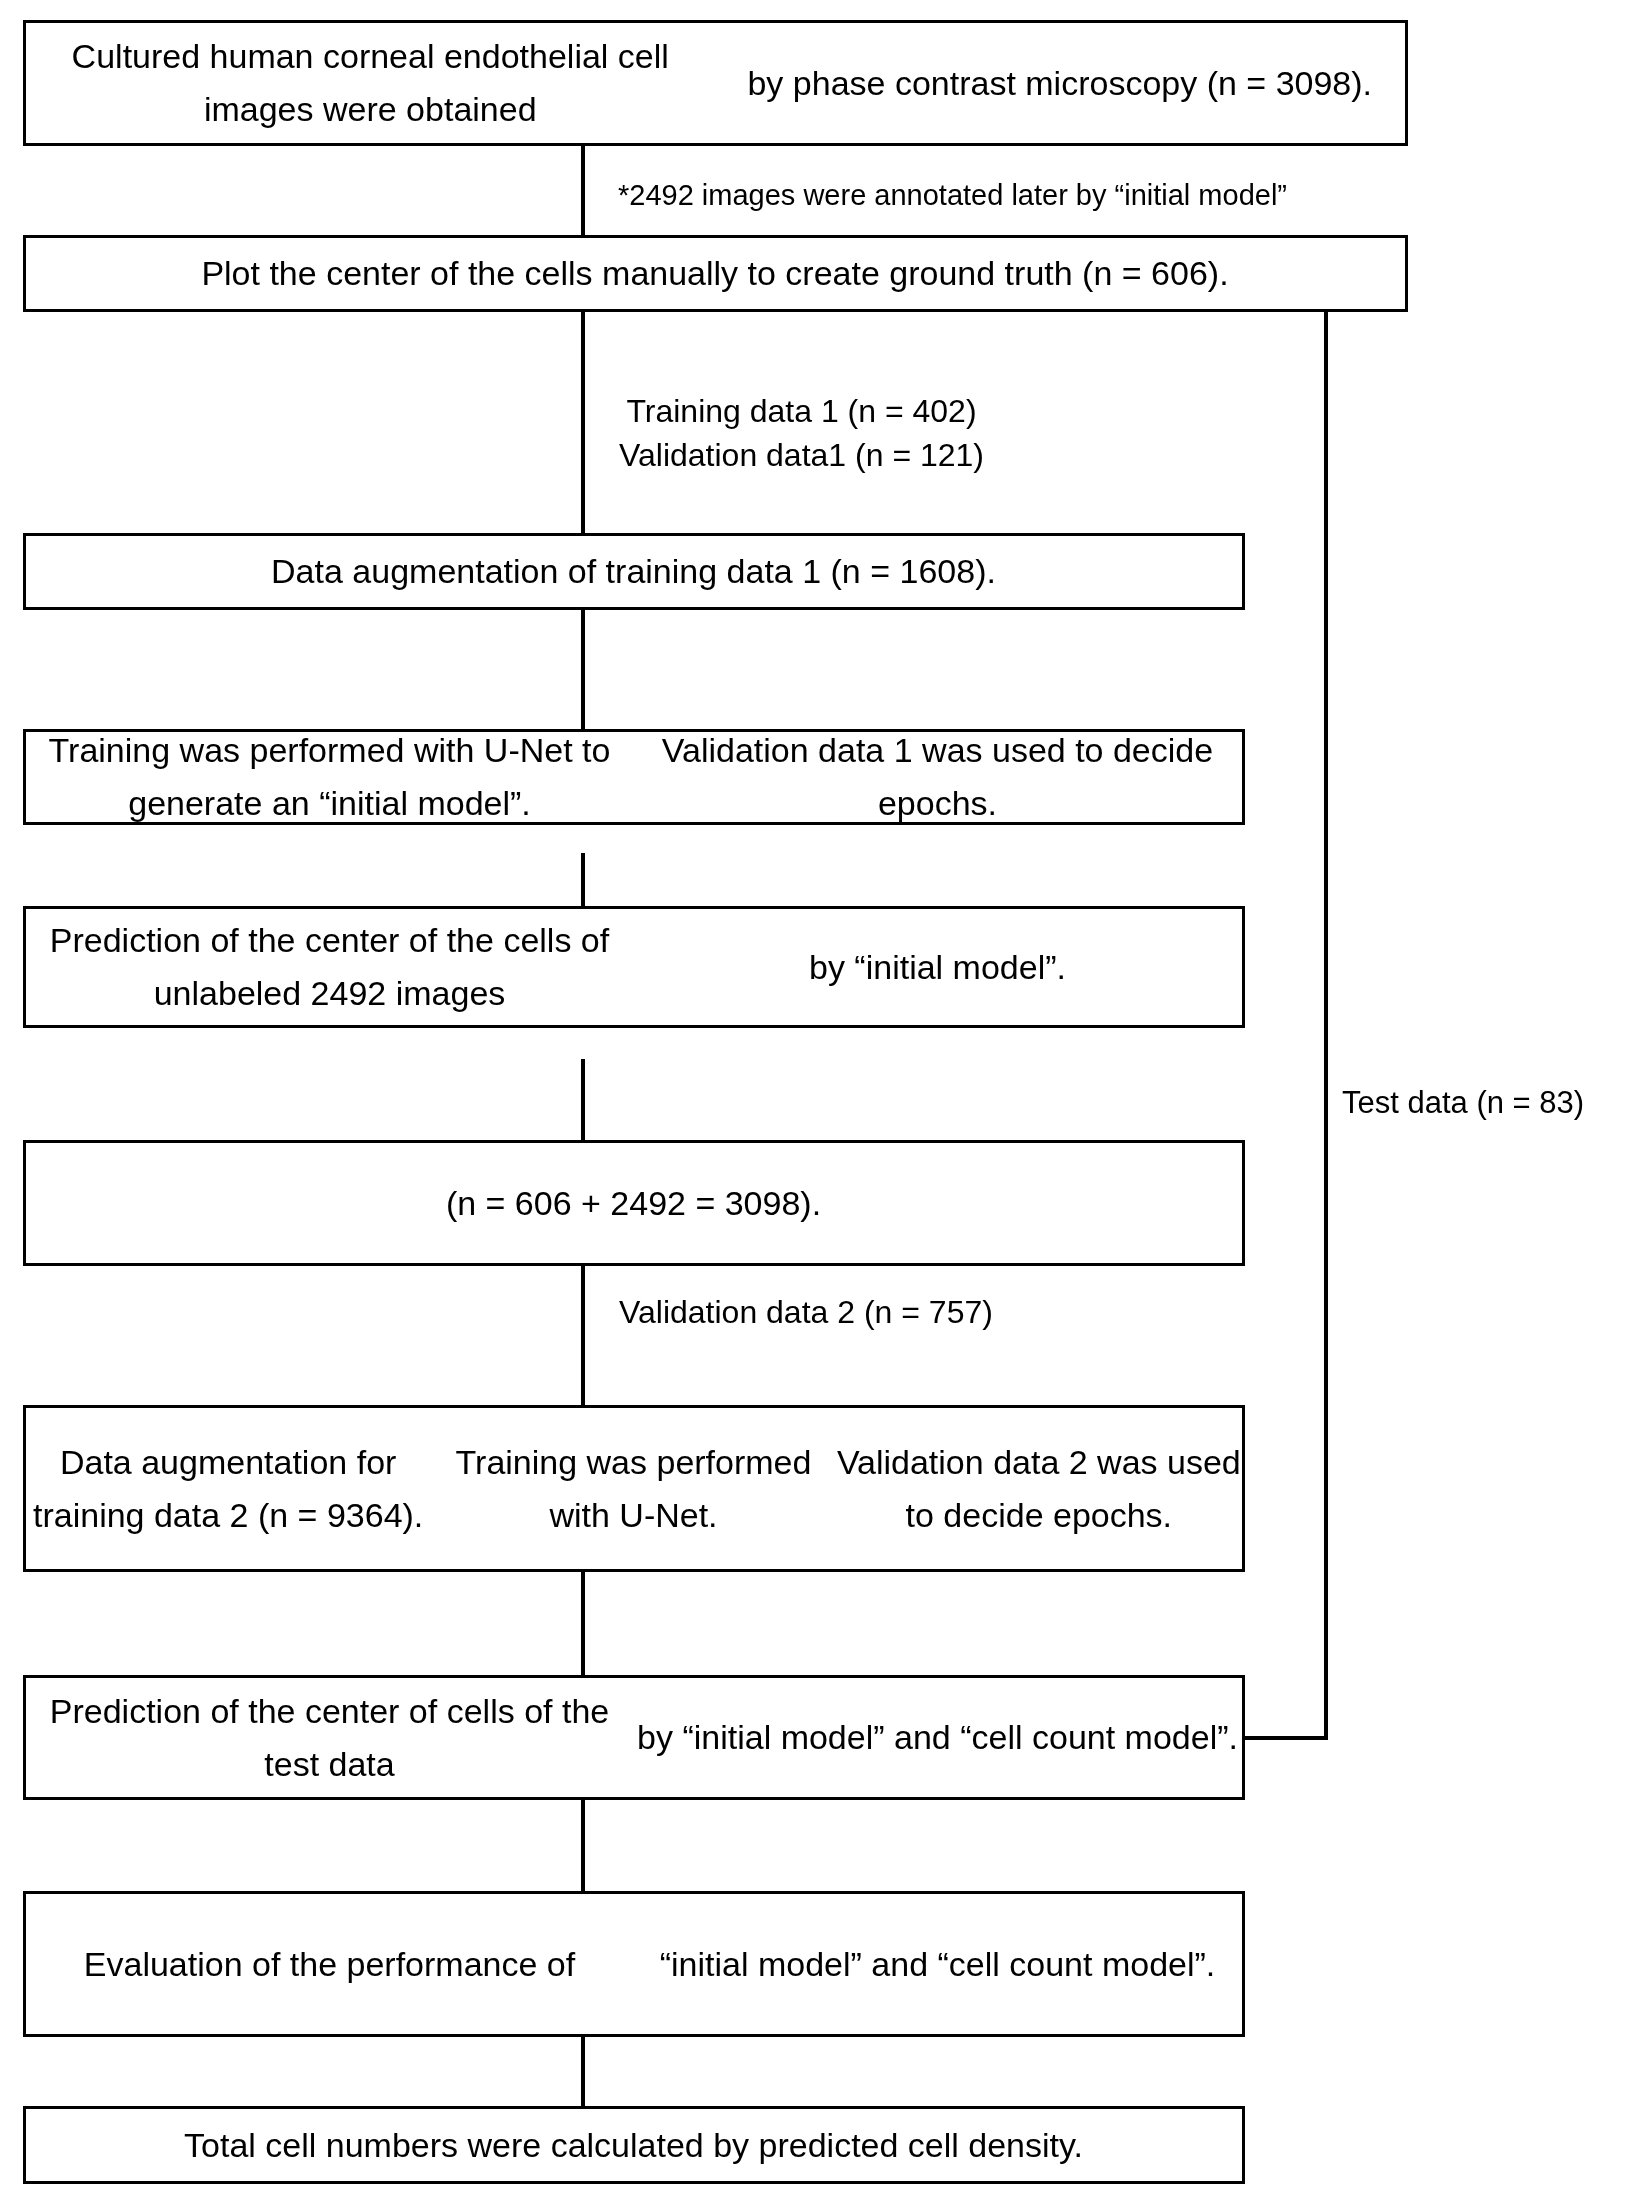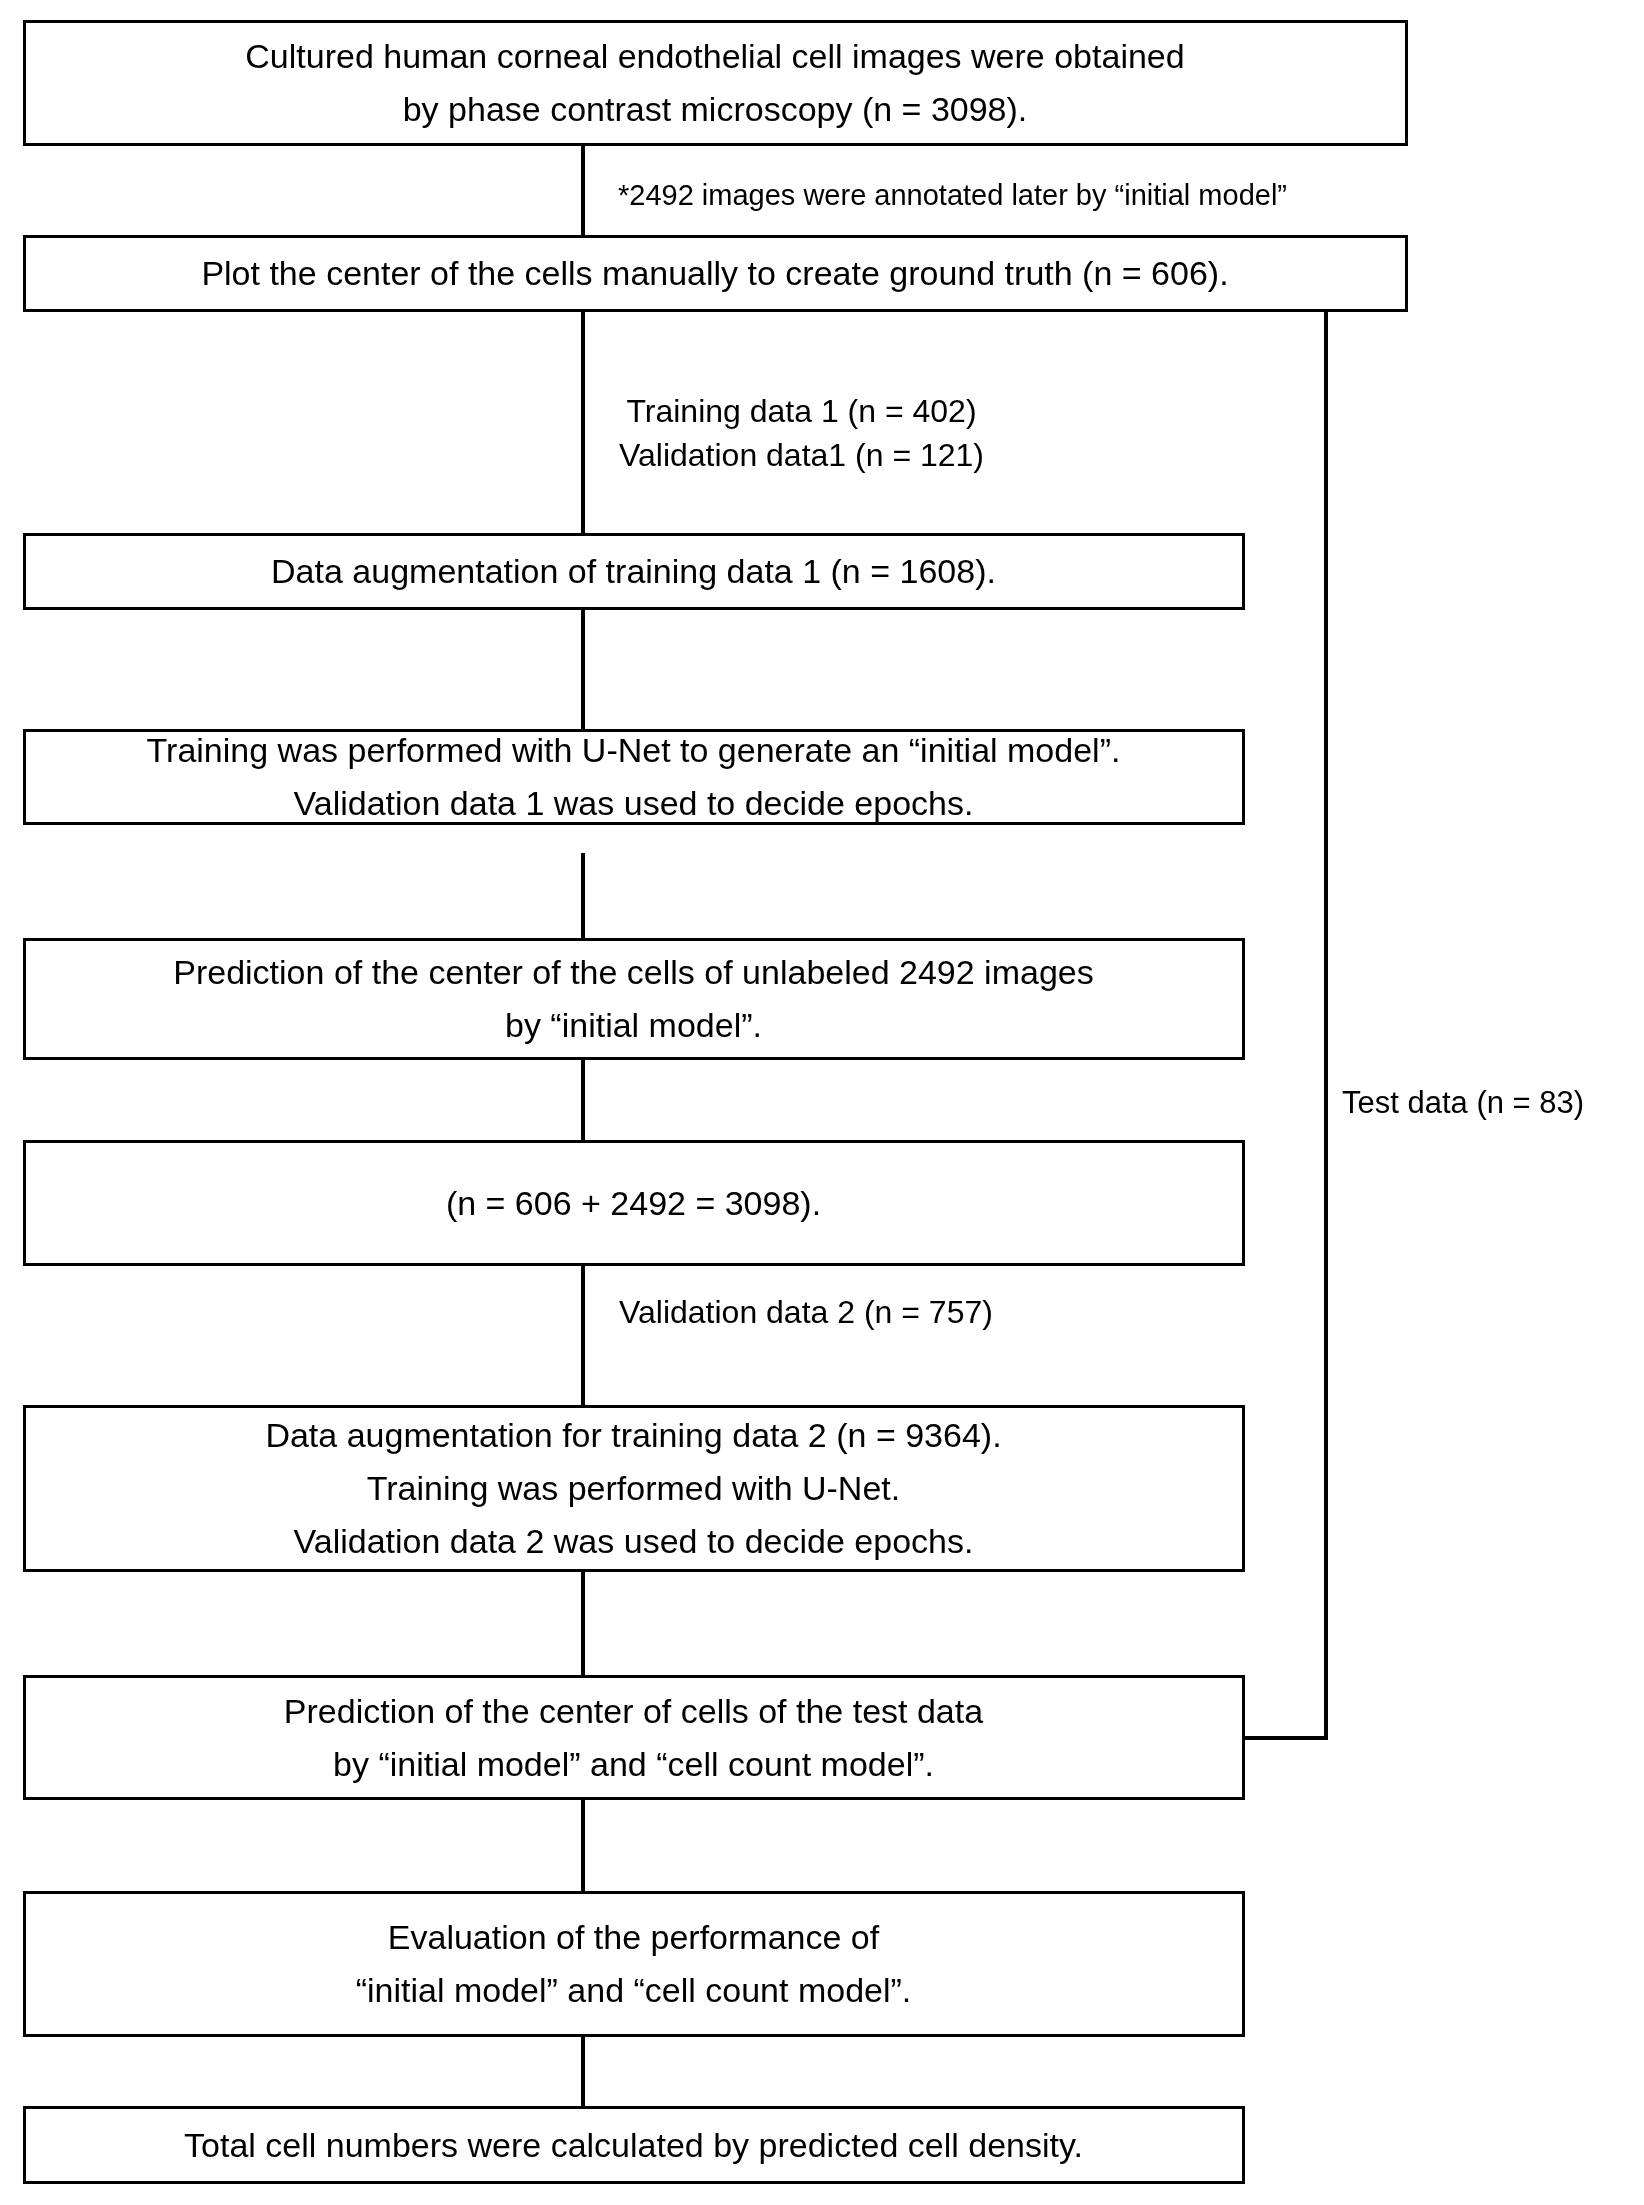--- a/index.html
+++ b/index.html
@@ -13,21 +13,21 @@
     position: relative;
     font-family: "Liberation Sans", "DejaVu Sans", sans-serif;
     color: #000000;
   }
   .box {
     position: absolute;
     box-sizing: border-box;
     border: 3.6px solid #000000;
     background: #ffffff;
     display: flex;
-    flex-direction: column;
+    flex-direction: row;
     align-items: center;
     justify-content: center;
     text-align: center;
     font-size: 34px;
     line-height: 53px;
     z-index: 2;
   }
   .box .line { width: 100%; }
   .vline, .hline {
     position: absolute;
@@ -83,21 +83,21 @@
 
 <div class="vline" style="left:581px; top:610px; width:3.6px; height:119px"></div>
 
 <div class="box" style="left:22.5px; top:729px; width:1222px; height:96px">
   <div class="line">Training was performed with U-Net to generate an “initial model”.</div>
   <div class="line">Validation data 1 was used to decide epochs.</div>
 </div>
 
 <div class="vline" style="left:581px; top:853px; width:3.6px; height:85px"></div>
 
-<div class="box" style="left:22.5px; top:938px; width:1222px; height:122px">
+<div class="box" style="left:22.5px; top:906px; width:1222px; height:122px">
   <div class="line">Prediction of the center of the cells of unlabeled 2492 images</div>
   <div class="line">by “initial model”.</div>
 </div>
 
 <div class="vline" style="left:581px; top:1059px; width:3.6px; height:81px"></div>
 
 <div class="sidelabel" style="left:1342px; top:1081px; font-size:31px">Test data (n = 83)</div>
 
 <div class="box" style="left:22.5px; top:1140px; width:1222px; height:126px">
   <div class="line">(n = 606 + 2492 = 3098).</div>

